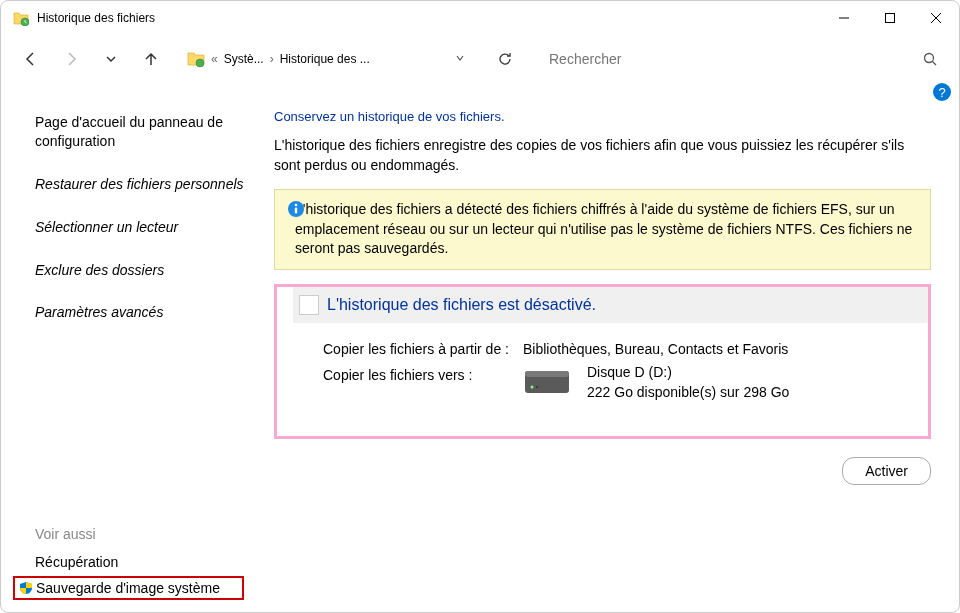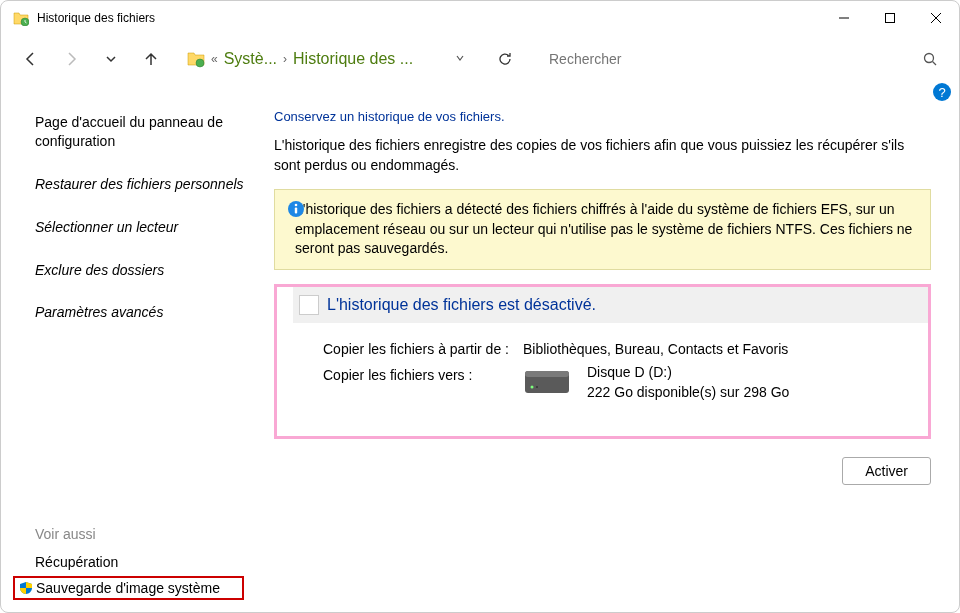--- a/index.html
+++ b/index.html
@@ -15,21 +15,21 @@
     .win-btn svg { width: 10px; height: 10px; stroke: #000; stroke-width: 1; fill: none; }
 
     
     .toolbar { height: 48px; display: flex; align-items: center; padding: 0 12px; gap: 4px; }
     .nav-btn { width: 36px; height: 36px; display: flex; align-items: center; justify-content: center; cursor: pointer; color: #555; }
     .nav-btn svg { width: 16px; height: 16px; stroke: #333; stroke-width: 1.5; fill: none; }
     .nav-btn.disabled svg { stroke: #bbb; }
     .breadcrumb { flex: 0 0 290px; height: 32px; display: flex; align-items: center; padding: 0 6px; gap: 4px; margin-left: 8px; }
     .breadcrumb .bc-icon { width: 18px; height: 18px; position: relative; }
     .breadcrumb .bc-sep { color: #666; font-size: 12px; padding: 0 2px; }
-    .breadcrumb .bc-item { font-size: 16px; color: #4d7c0f; white-space: nowrap; }
+    .breadcrumb .bc-item { font-size: 12px; color: #000000; white-space: nowrap; }
     .breadcrumb .bc-chev { color: #666; font-size: 10px; margin-left: auto; }
     .refresh-btn { width: 36px; height: 36px; display: flex; align-items: center; justify-content: center; margin-left: 12px; }
     .search { flex: 1; height: 32px; display: flex; align-items: center; padding: 0 10px; margin-left: 12px; }
     .search input { border: none; outline: none; flex: 1; font-size: 14px; background: transparent; }
     .search .search-icon { width: 14px; height: 14px; }
 
     
     .content { flex: 1; display: flex; position: relative; }
 
     
@@ -59,21 +59,21 @@
 
     .status-body { padding: 18px 20px 24px 30px; font-size: 14px; }
     .status-row { display: flex; margin-bottom: 10px; }
     .status-label { width: 200px; }
     .status-value { flex: 1; }
     .disk-row { display: flex; align-items: flex-start; gap: 16px; margin-top: -4px; }
     .disk-graphic { width: 48px; height: 36px; position: relative; }
     .disk-text { line-height: 1.4; }
 
     .action-row { display: flex; justify-content: flex-end; margin-top: 18px; }
-    .action-btn { border: 1px solid #aaa; background: #fff; padding: 5px 22px; font-size: 14px; border-radius: 3px; cursor: pointer; }
+    .action-btn { border: 1px solid #aaa; background: #fff; padding: 5px 22px; font-size: 14px; border-radius: 12px; cursor: pointer; }
   </style>
 </head>
 <body>
 
 <div class="titlebar">
   <div class="app-icon">
     <svg viewBox="0 0 16 16">
       <path d="M1 3 L6 3 L7 5 L15 5 L15 14 L1 14 Z" fill="#ffd968" stroke="#c99a00" stroke-width="0.5"></path>
       <circle cx="12" cy="12" r="4" fill="#4caf50" stroke="#2e7d32" stroke-width="0.5"></circle>
       <path d="M12 10 L12 12 L13.5 13" stroke="#fff" stroke-width="0.8" fill="none"></path>

